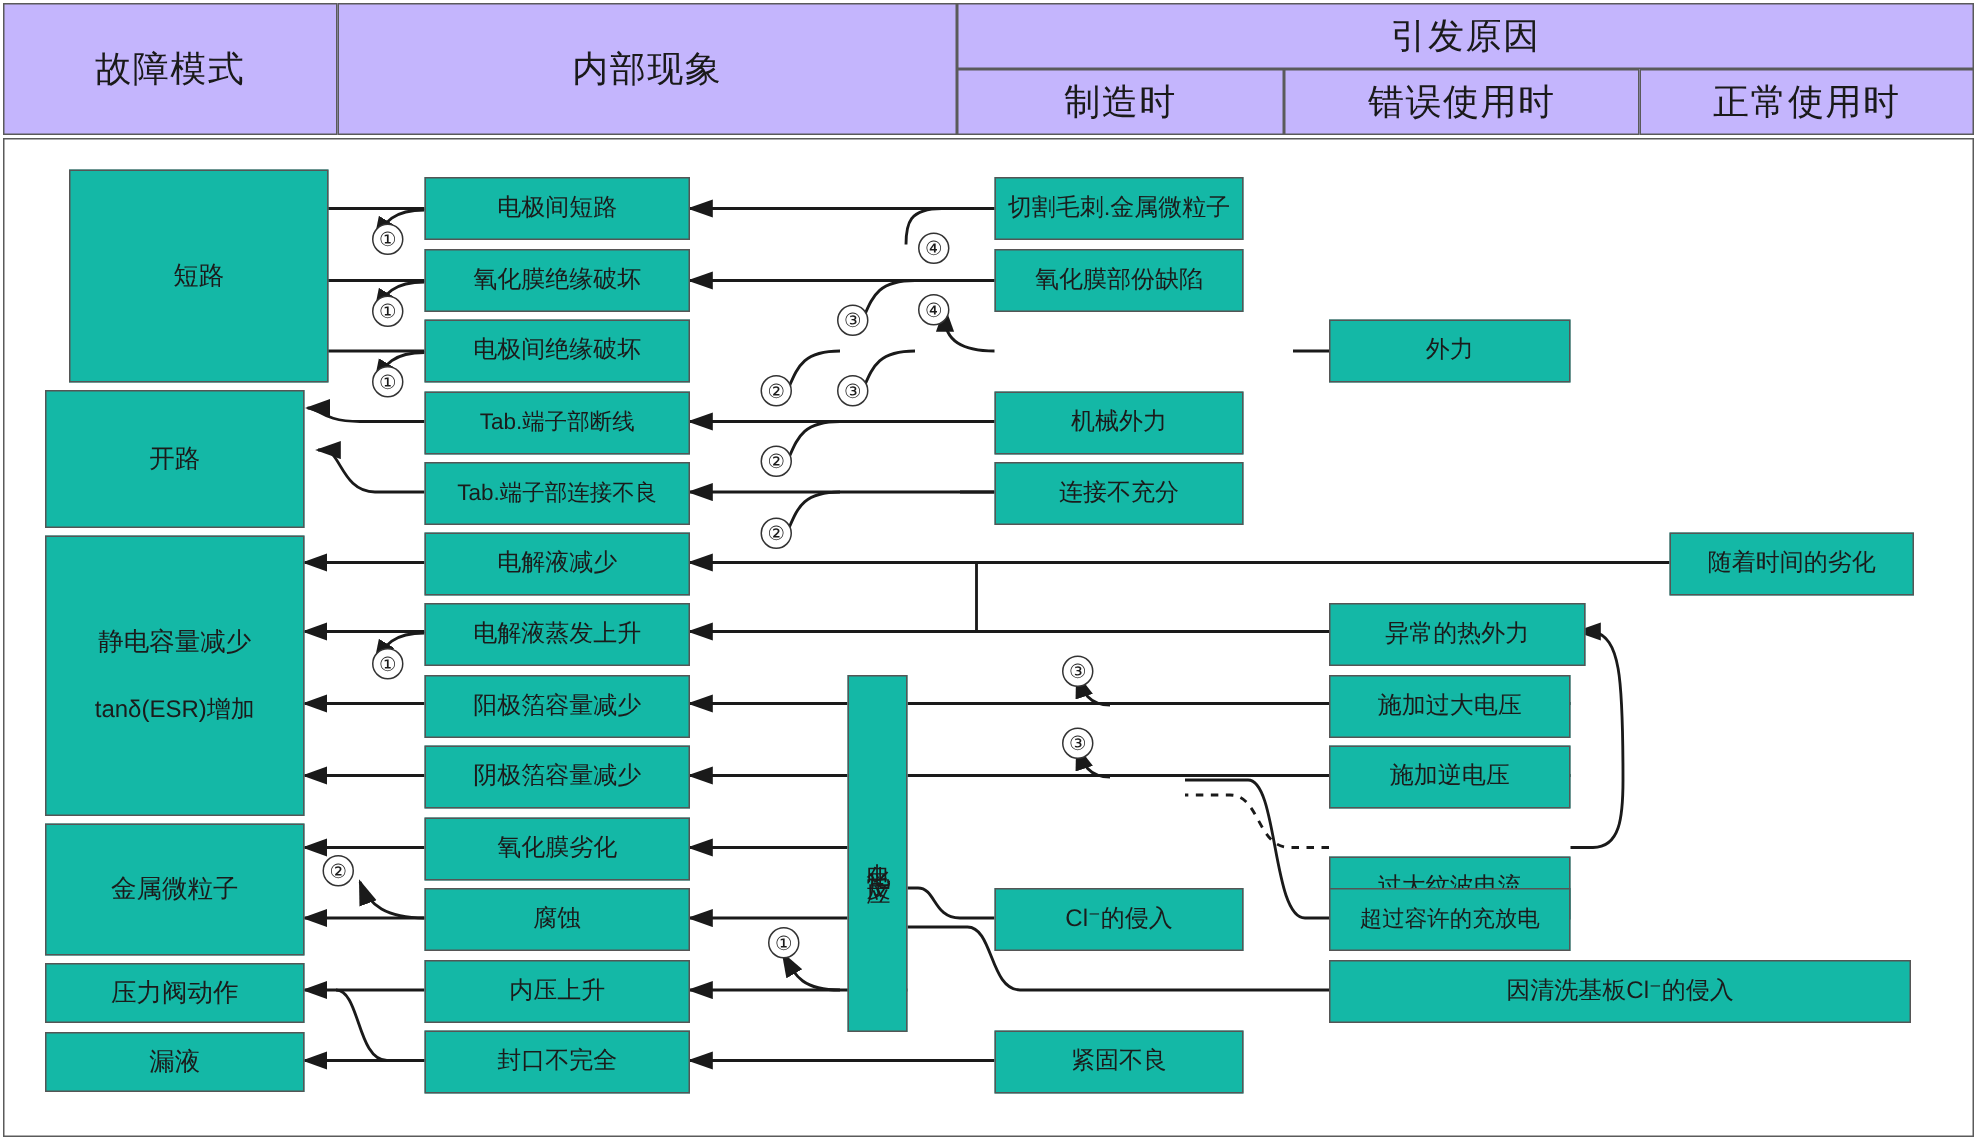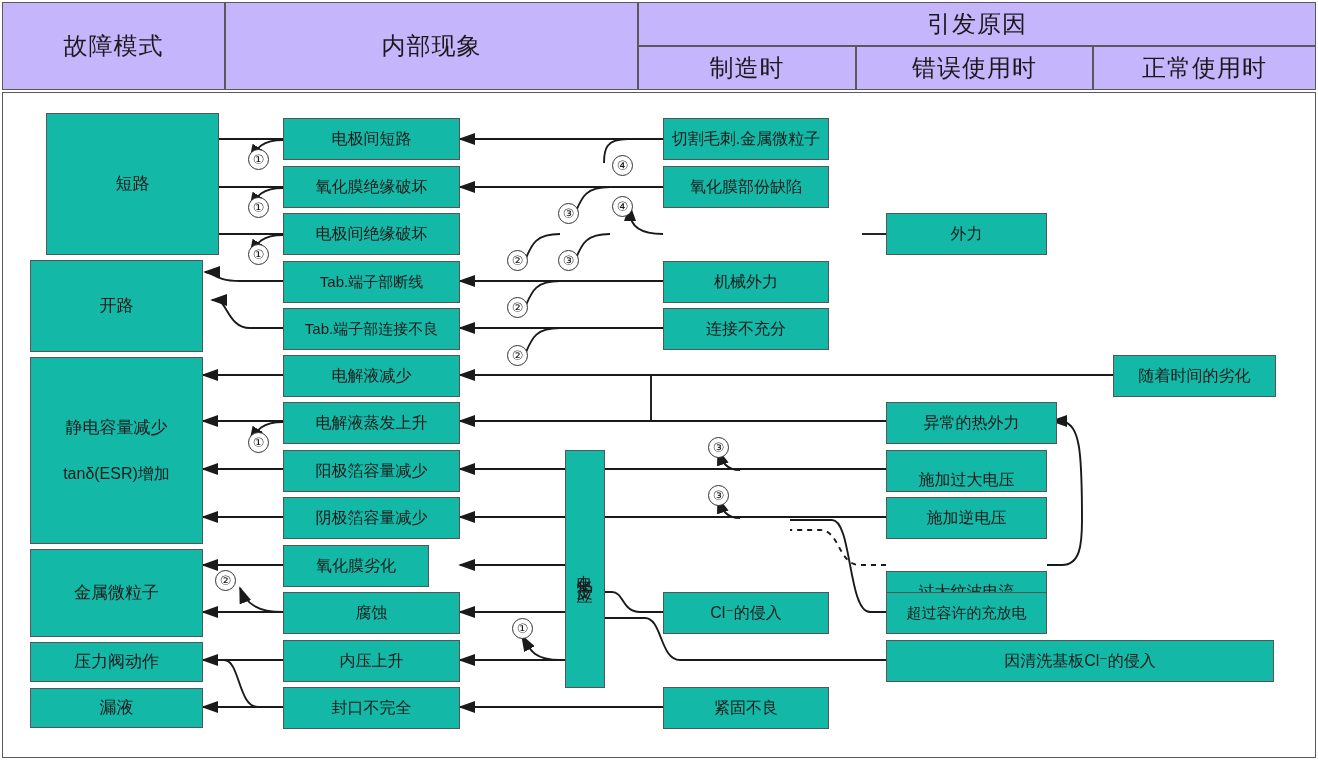--- a/index.html
+++ b/index.html
@@ -181,21 +181,21 @@
     </div>
   <div class="node" style="left:283px; top:402px; width:177px; height:42px;">
       <span>电解液蒸发上升</span>
     </div>
   <div class="node" style="left:283px; top:450px; width:177px; height:42px;">
       <span>阳极箔容量减少</span>
     </div>
   <div class="node" style="left:283px; top:497px; width:177px; height:42px;">
       <span>阴极箔容量减少</span>
     </div>
-  <div class="node" style="left:283px; top:545px; width:146px; height:42px;">
+  <div class="node" style="left:283px; top:545px; width:177px; height:42px;">
       <span>氧化膜劣化</span>
     </div>
   <div class="node" style="left:283px; top:592px; width:177px; height:42px;">
       <span>腐蚀</span>
     </div>
   <div class="node" style="left:283px; top:640px; width:177px; height:42px;">
       <span>内压上升</span>
     </div>
   <div class="node" style="left:283px; top:687px; width:177px; height:42px;">
       <span>封口不完全</span>
@@ -223,21 +223,21 @@
   <div class="node" style="left:663px; top:687px; width:166px; height:42px;">
       <span>紧固不良</span>
     </div>
 
   <div class="node" style="left:886px; top:213px; width:161px; height:42px;">
       <span>外力</span>
     </div>
   <div class="node" style="left:886px; top:402px; width:171px; height:42px;">
       <span>异常的热外力</span>
     </div>
-  <div class="node" style="left:886px; top:450px; width:161px; height:42px;align-items:flex-end;">
+  <div class="node" style="left:886px; top:450px; width:161px; height:42px;">
       <span>施加过大电压</span>
     </div>
   <div class="node" style="left:886px; top:497px; width:161px; height:42px;">
       <span>施加逆电压</span>
     </div>
   <div class="node" style="left:886px; top:571px; width:161px; height:42px;">
       <span>过大纹波电流</span>
     </div>
   <div class="node small" style="left:886px; top:592px; width:161px; height:42px;">
       <span>超过容许的充放电</span>

